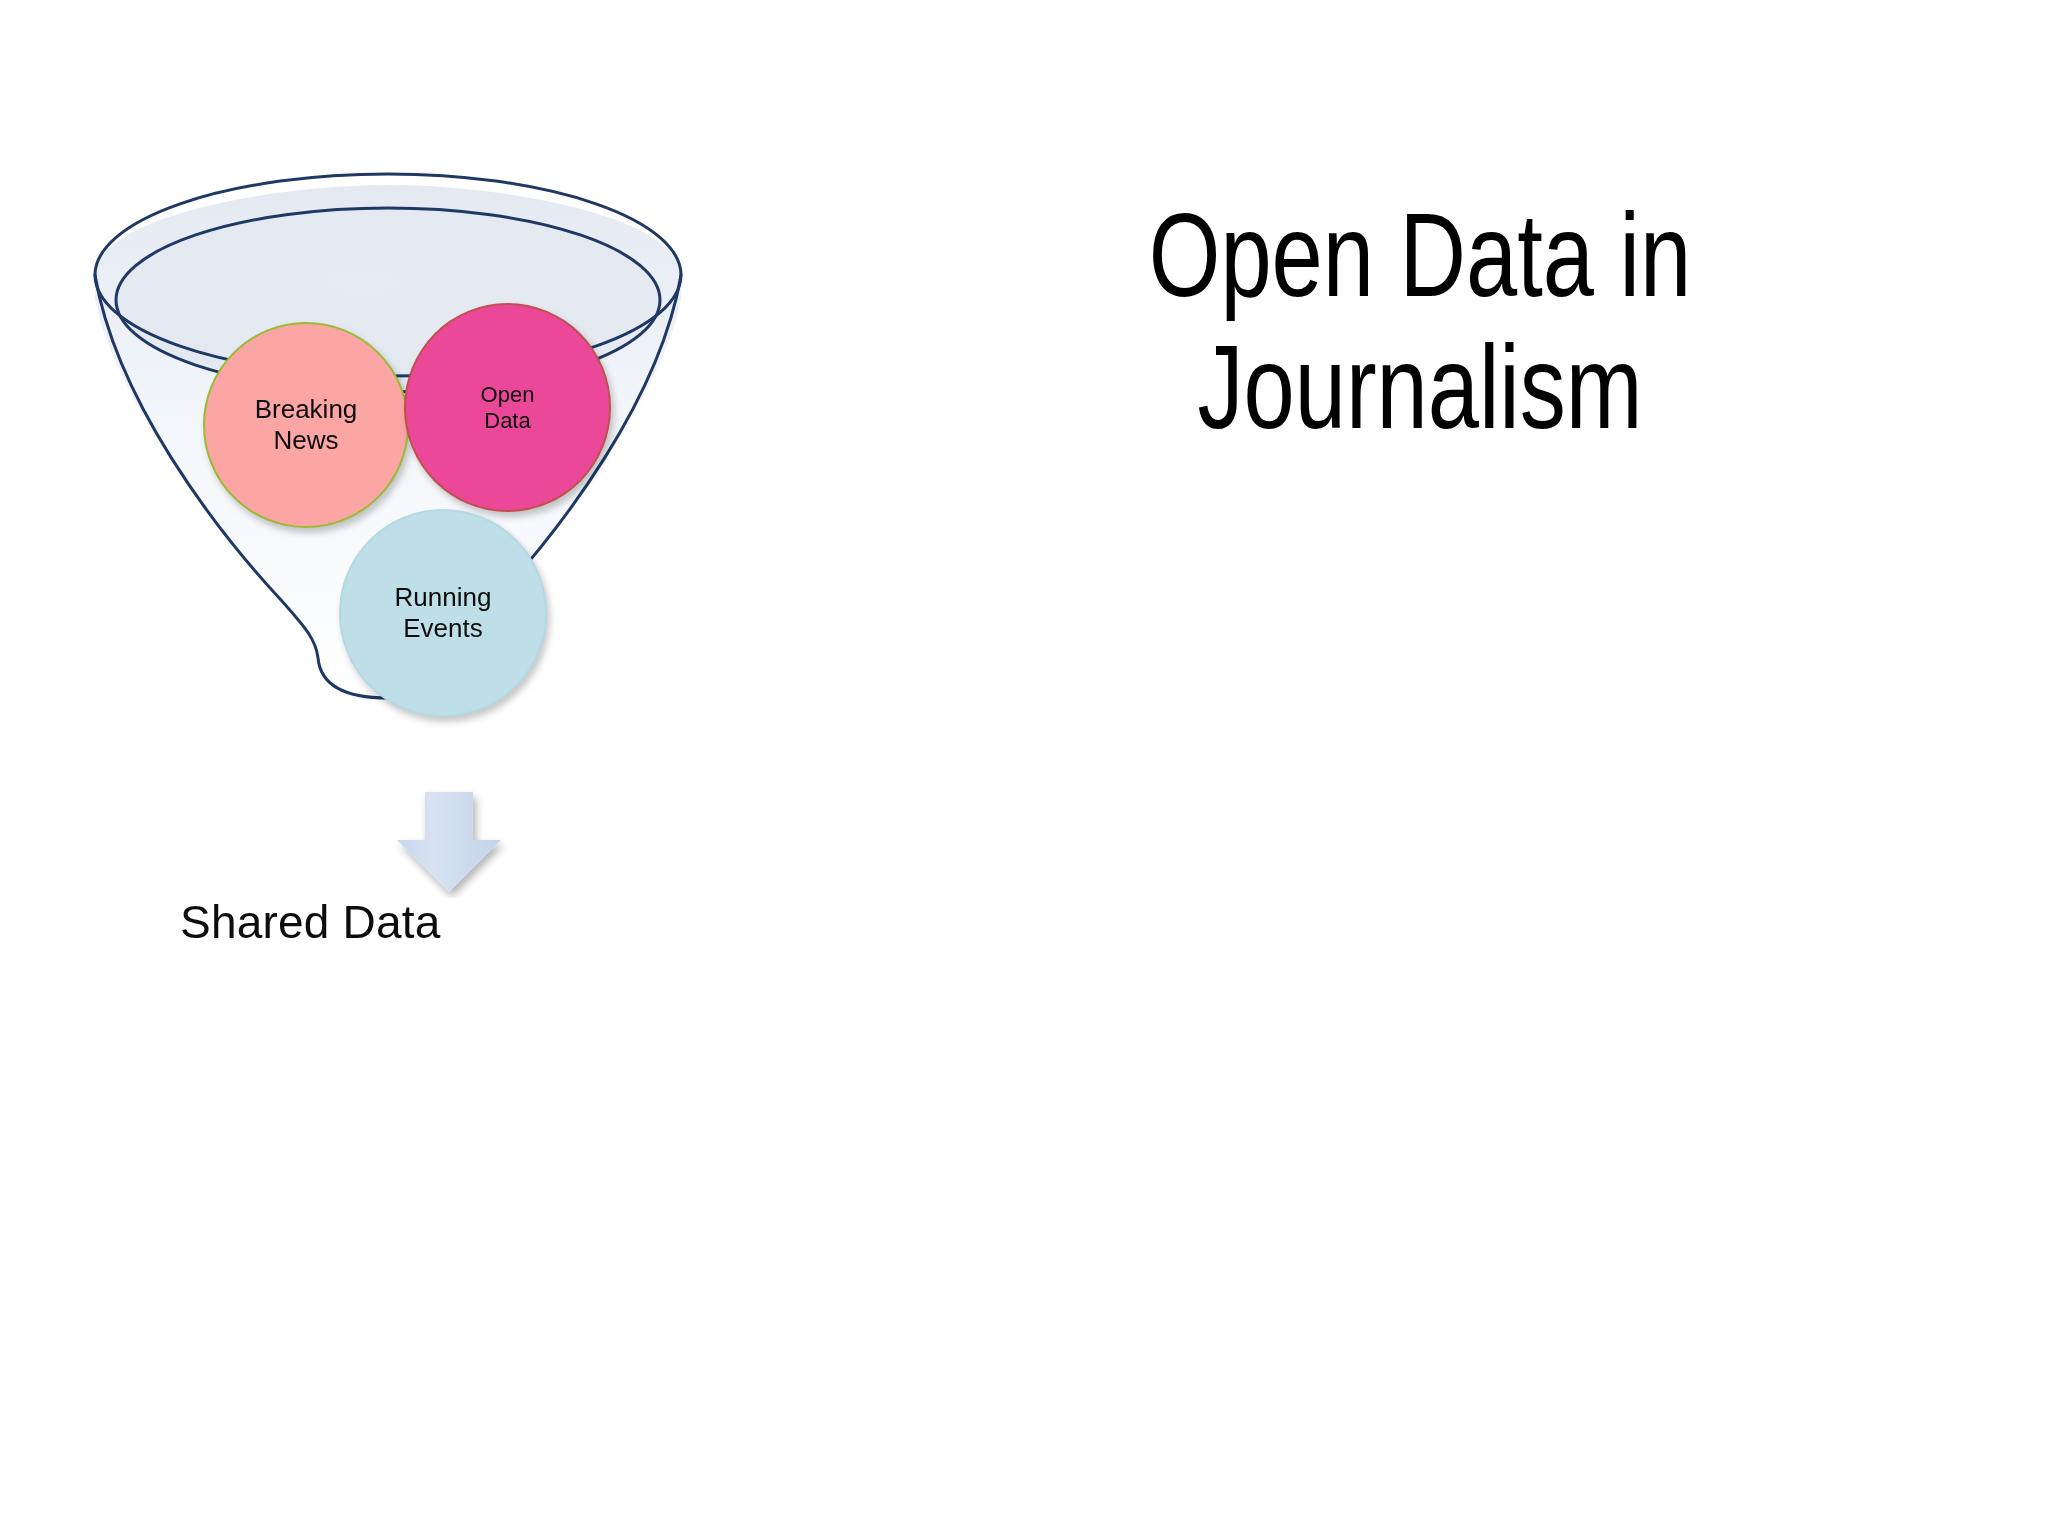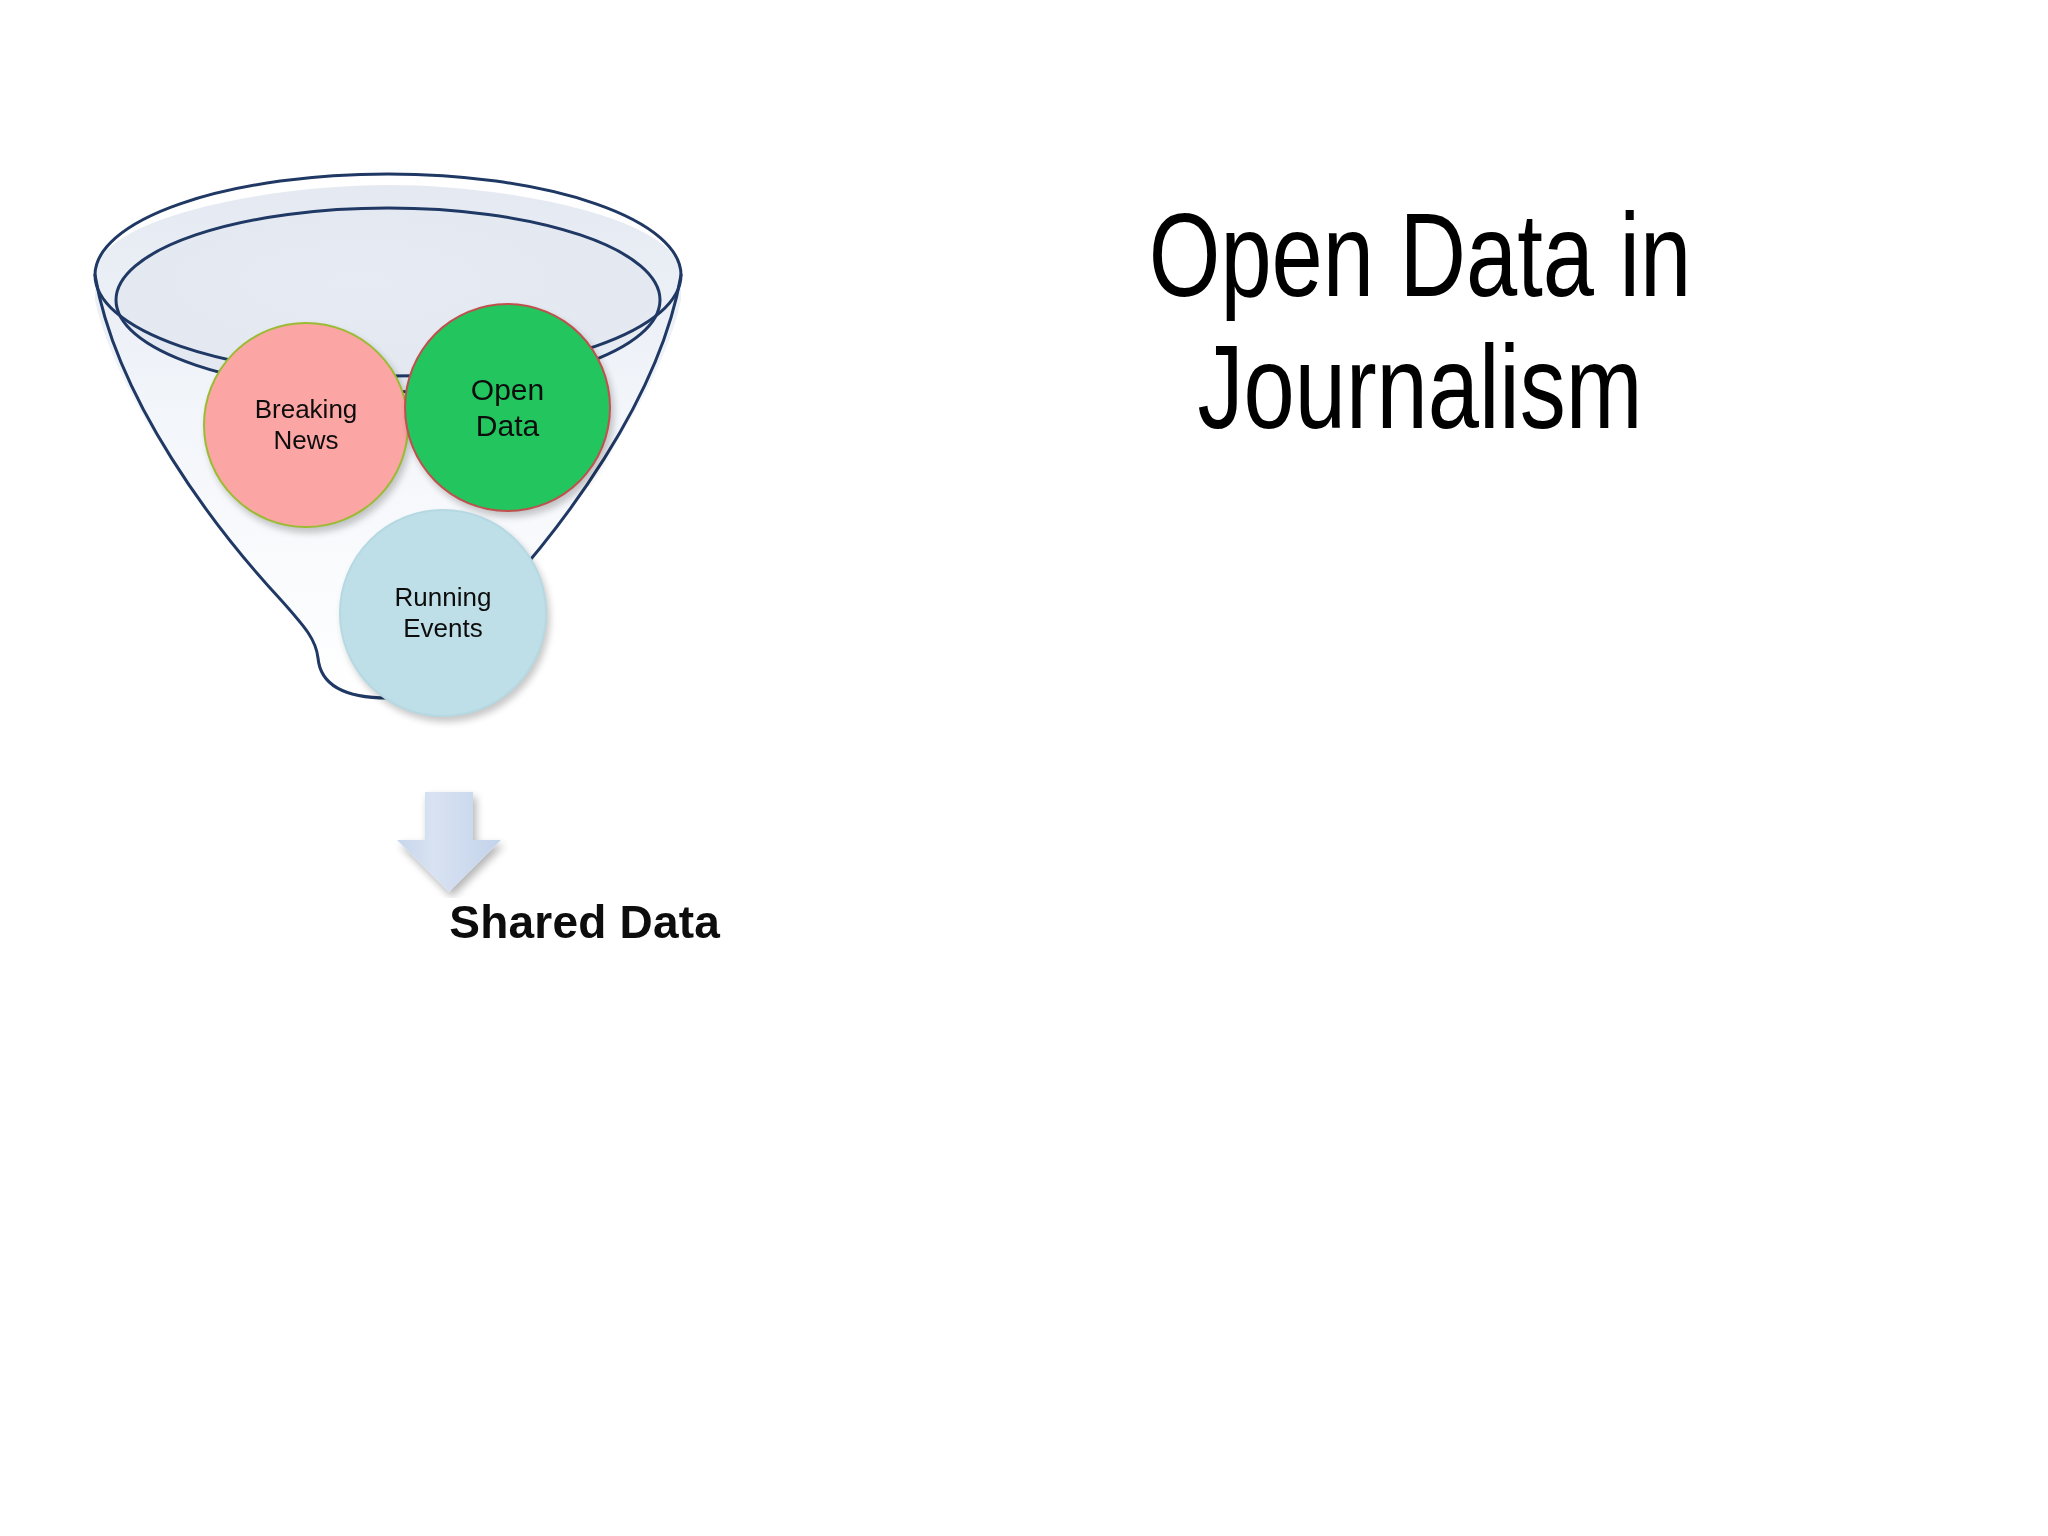--- a/index.html
+++ b/index.html
@@ -68,23 +68,23 @@
     background: #fca5a5;
     border: 2px solid #9bbb33;
     font-size: 26px;
     z-index: 3;
   }
   #bubble-open-data {
     left: 364px;
     top: 203px;
     width: 207px;
     height: 209px;
-    background: #22c55e;
+    background: #ec4899;
     border: 2px solid #c0504d;
-    font-size: 30px;
+    font-size: 22px;
     z-index: 4;
   }
   #bubble-running-events {
     left: 299px;
     top: 409px;
     width: 208px;
     height: 208px;
     background: #bfdfe8;
     border: 2px solid #b5d9e2;
     font-size: 26px;
@@ -100,26 +100,25 @@
     height: 110px;
     z-index: 2;
   }
 
   
   #shared-data-label {
     position: absolute;
     left: 140px;
     top: 795px;
     width: 540px;
-    text-align: right;
+    text-align: left;
     font-size: 46px;
     color: #0d0d0d;
     letter-spacing: 0.2px;
     z-index: 6;
-    font-weight: bold;
   }
 
   
   #slide-title {
     position: absolute;
     left: 960px;
     top: 110px;
     width: 920px;
     text-align: center;
     font-size: 118px;

